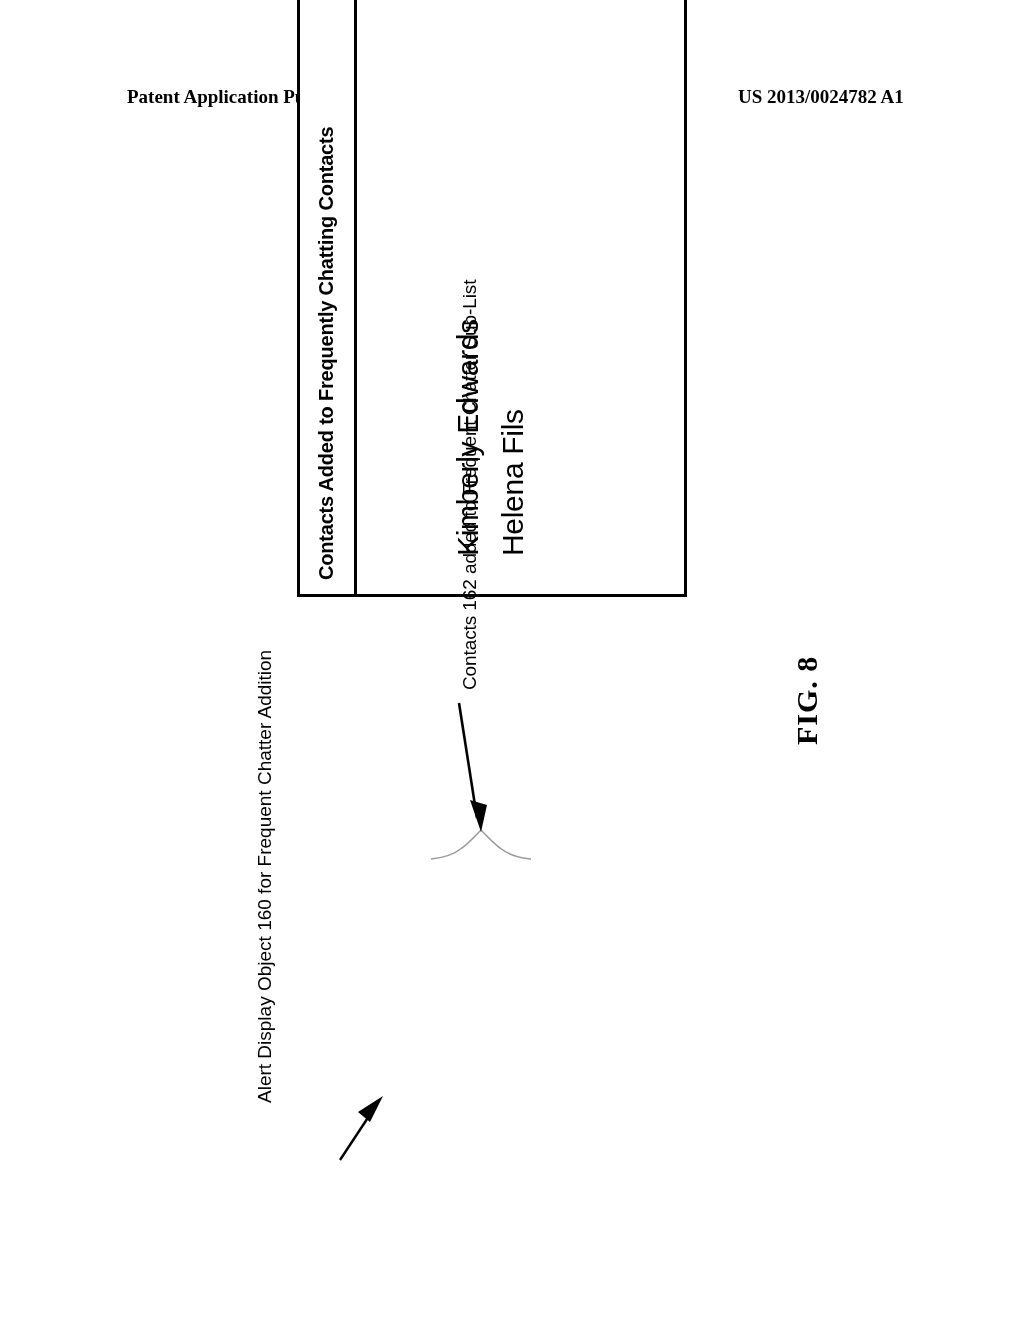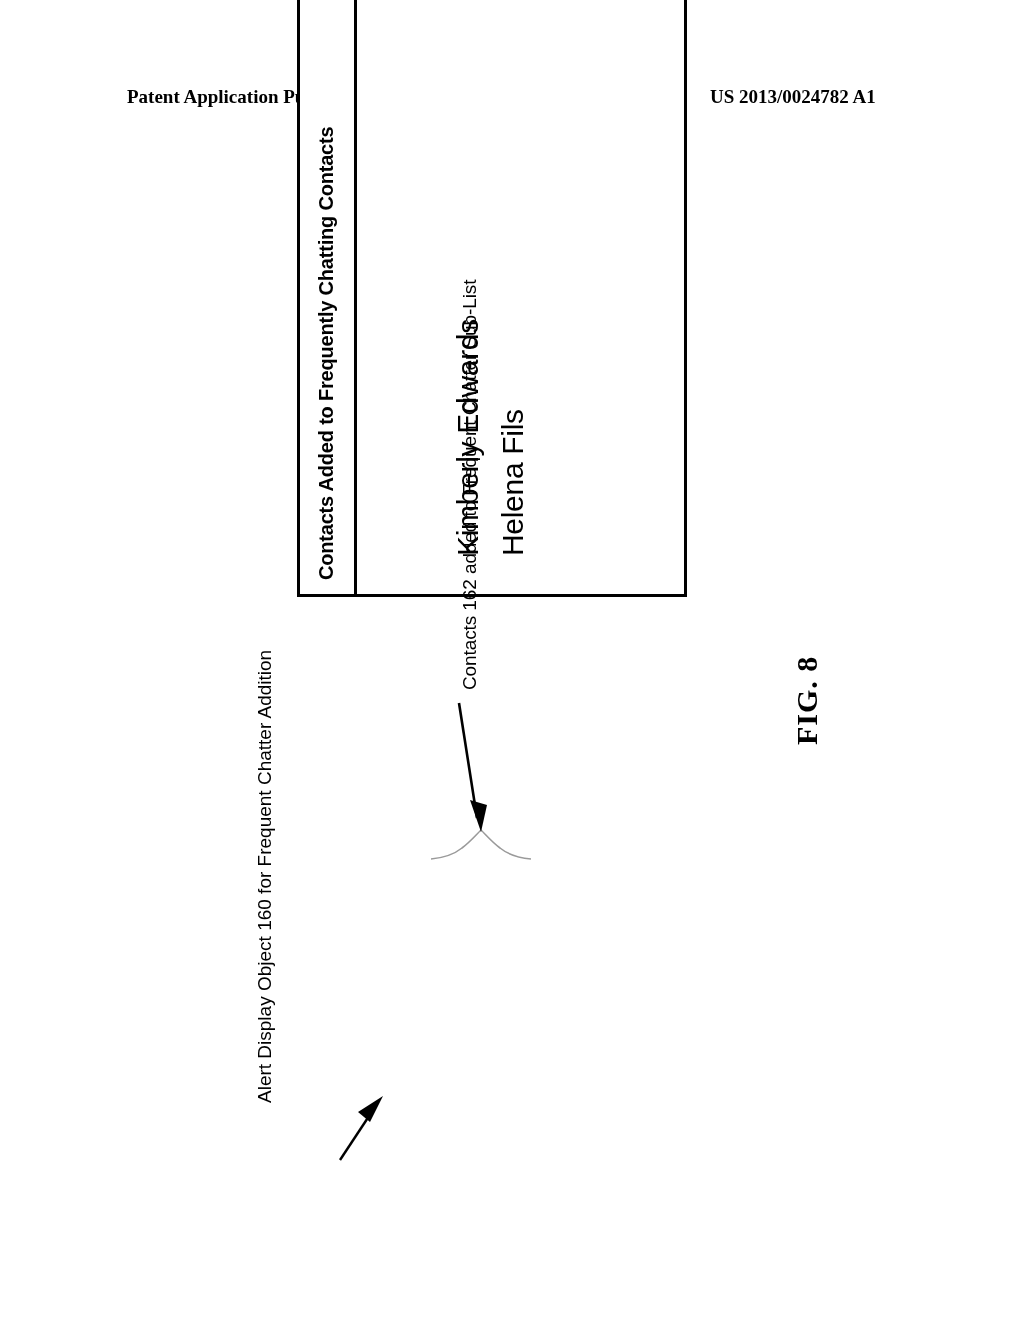--- a/index.html
+++ b/index.html
@@ -34,21 +34,21 @@
     left: 127px;
     top: 0;
   }
   .hdr-date {
     position: absolute;
     left: 423px;
     top: 0;
   }
   .hdr-num {
     position: absolute;
-    left: 710px;
+    left: 738px;
     top: 0;
   }
 
   
   .figure-stage {
     position: absolute;
     left: 0;
     top: 0;
     width: 1024px;
     height: 1320px;

